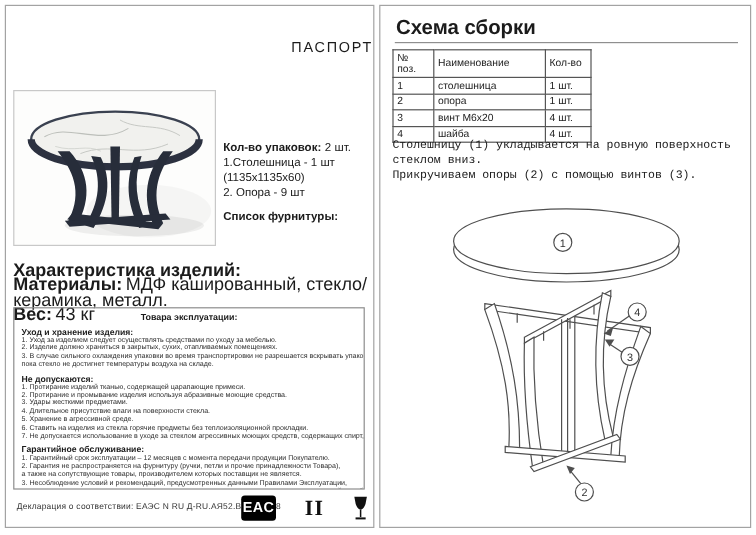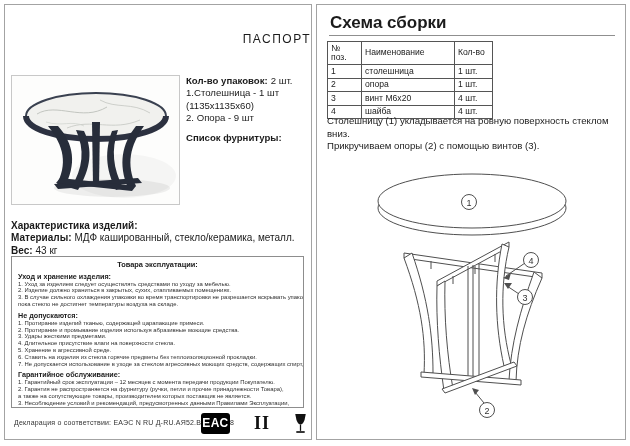--- a/index.html
+++ b/index.html
@@ -27,26 +27,26 @@
     text-align:right;font-weight:normal;font-size:12px;letter-spacing:1.5px;
   }
   .photo-frame{
     position:absolute;left:6px;top:70px;width:169px;height:130px;
     border:1px solid #c8c8c8;background:#fdfdfc;box-sizing:border-box;overflow:hidden;
   }
   .pack-info{
     position:absolute;left:181px;top:70px;width:122px;
     font-size:9.6px;line-height:12.4px;
   }
-  .pack-head{white-space:nowrap;}
+  .pack-head{white-space:nowrap;margin-top:43px;}
   .pack-head .val{margin-left:3px;font-weight:normal;}
   .hardware-heading{font-weight:bold;margin-top:7px;}
   .characteristics{
     position:absolute;left:6px;top:215px;width:296px;
-    font-size:10px;line-height:12.4px;
+    font-size:15px;line-height:12.4px;
   }
   .characteristics .val{margin-left:3px;}
   .conditions-box{
     position:absolute;left:6px;top:251px;width:293px;height:152px;
     border:1px solid #8d8d8d;box-sizing:border-box;
     padding:3px 6px;overflow:hidden;
   }
   .conditions-title{
     text-align:center;font-weight:bold;font-size:7.4px;margin-bottom:2px;
   }
@@ -82,21 +82,21 @@
   }
   table.parts th, table.parts td{
     border:1px solid #555;font-weight:normal;text-align:left;
     padding:1.5px 3px;line-height:9.5px;
   }
   .col-pos{width:27px;}
   .col-name{width:86px;}
   .col-qty{width:31px;}
   .assembly-text{
     position:absolute;left:10px;top:110px;width:294px;
-    font-size:9.6px;line-height:12.6px;
+    font-size:9.6px;line-height:12.6px;font-family:Liberation Mono, monospace;
   }
   .diagram{position:absolute;left:8px;top:161px;}
   .diagram text{font-size:9px;fill:#333;}
 </style>
 </head>
 <body>
 
 <div class="panel" id="left-panel">
 
   <div class="passport-title">ПАСПОРТ</div>

